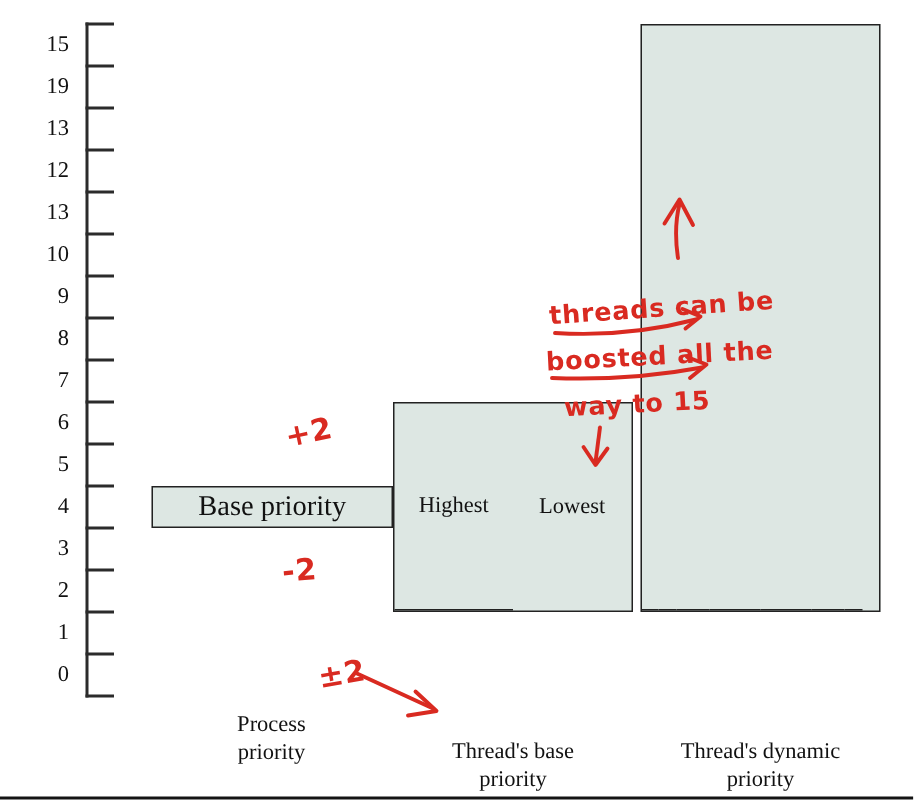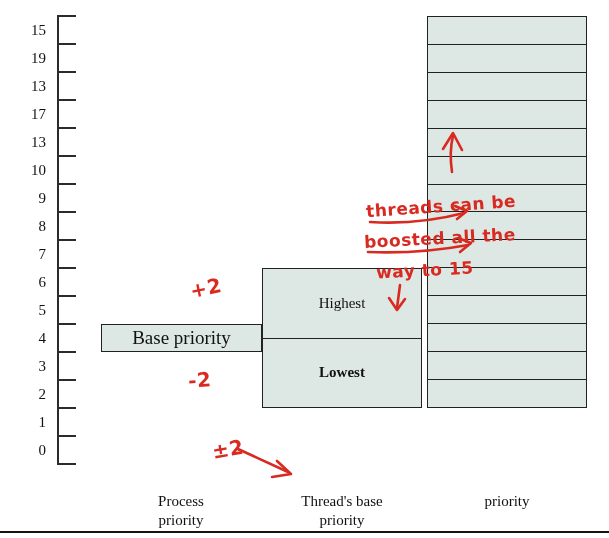--- a/index.html
+++ b/index.html
@@ -10,24 +10,24 @@
   
   .vline { position:absolute; left:57px; top:15px; width:1.5px; height:450px; background:#2b2b2b; }
   .tick  { position:absolute; left:57px; width:19px; height:1.5px; background:#2b2b2b; }
   .num   { position:absolute; left:14px; width:32px; text-align:right;
            font-size:15px; line-height:18px; color:#111; }
 
   
   .box { position:absolute; border:1px solid #222; background:#dde7e3;
          display:flex; align-items:center; justify-content:center; font-size:19px; }
   .col { position:absolute; border:1px solid #222; background:#dde7e3;
-         display:flex; flex-direction:column; }
+         display:flex; flex-direction:row; }
   .col .row { flex:1; border-bottom:1px solid #222;
               display:flex; align-items:center; justify-content:center; font-size:15px; }
-  .col .row:last-child { border-bottom:none;font-weight:bold; }
+  .col .row:last-child { border-bottom:none; }
 
   .col-label { position:absolute; text-align:center; font-size:15px; line-height:19px; color:#111; }
 
   
   .hand { position:absolute; color:#d92a21; font-family:"DejaVu Sans", sans-serif;
           font-weight:bold; white-space:nowrap; letter-spacing:0.5px; }
   .strokes { position:absolute; left:0; top:0; pointer-events:none; }
 
   .bottom-rule { position:absolute; left:0; top:531px; width:609px; height:2px; background:#141414; }
 </style>
@@ -52,21 +52,21 @@
   <div class="tick" style="top:323px"></div>
   <div class="tick" style="top:351px"></div>
   <div class="tick" style="top:379px"></div>
   <div class="tick" style="top:407px"></div>
   <div class="tick" style="top:435px"></div>
   <div class="tick" style="top:463px"></div>
 
   <div class="num" style="top:21px">15</div>
   <div class="num" style="top:49px">19</div>
   <div class="num" style="top:77px">13</div>
-  <div class="num" style="top:105px">17</div>
+  <div class="num" style="top:105px">12</div>
   <div class="num" style="top:133px">13</div>
   <div class="num" style="top:161px">10</div>
   <div class="num" style="top:189px">9</div>
   <div class="num" style="top:217px">8</div>
   <div class="num" style="top:245px">7</div>
   <div class="num" style="top:273px">6</div>
   <div class="num" style="top:301px">5</div>
   <div class="num" style="top:329px">4</div>
   <div class="num" style="top:357px">3</div>
   <div class="num" style="top:385px">2</div>
@@ -92,29 +92,30 @@
     <div class="row"></div>
     <div class="row"></div>
     <div class="row"></div>
     <div class="row"></div>
     <div class="row"></div>
     <div class="row"></div>
     <div class="row"></div>
     <div class="row"></div>
   </div>
 
-  <div class="col-label" style="left:121px; top:492px; width:120px">
+  <div class="col-label" style="left:121px; top:474px; width:120px">
     <div>Process</div>
     <div>priority</div>
   </div>
   <div class="col-label" style="left:282px; top:492px; width:120px">
     <div>Thread's base</div>
     <div>priority</div>
   </div>
   <div class="col-label" style="left:442px; top:492px; width:130px">
+    <div>Thread's dynamic</div>
     <div>priority</div>
   </div>
 
   <div class="hand" style="left:190px; top:276px; font-size:20px; transform:rotate(-12deg)">+2</div>
   <div class="hand" style="left:188px; top:368px; font-size:20px; transform:rotate(-5deg)">-2</div>
   <div class="hand" style="left:212px; top:437px; font-size:20px; transform:rotate(-10deg)">±2</div>
 
   <div class="hand" style="left:366px; top:196px; font-size:17px; transform:rotate(-4deg)">threads can be</div>
   <div class="hand" style="left:364px; top:228px; font-size:17px; transform:rotate(-3deg)">boosted all the</div>
   <div class="hand" style="left:376px; top:260px; font-size:17px; transform:rotate(-3deg)">way to 15</div>

